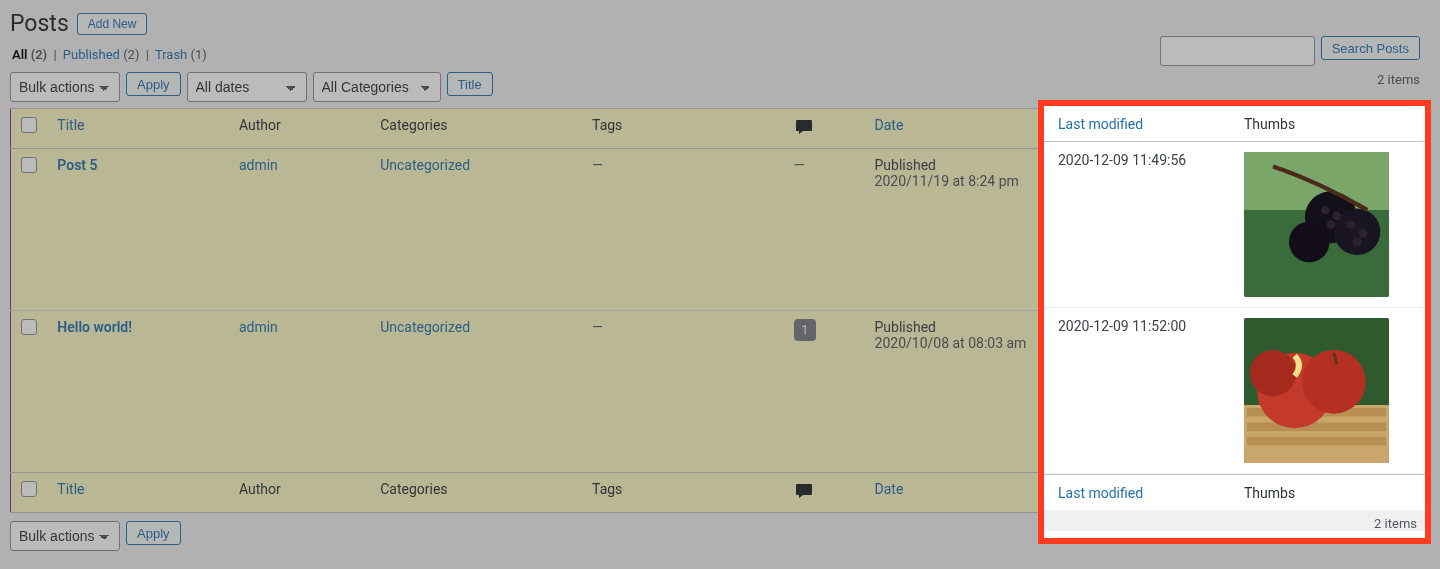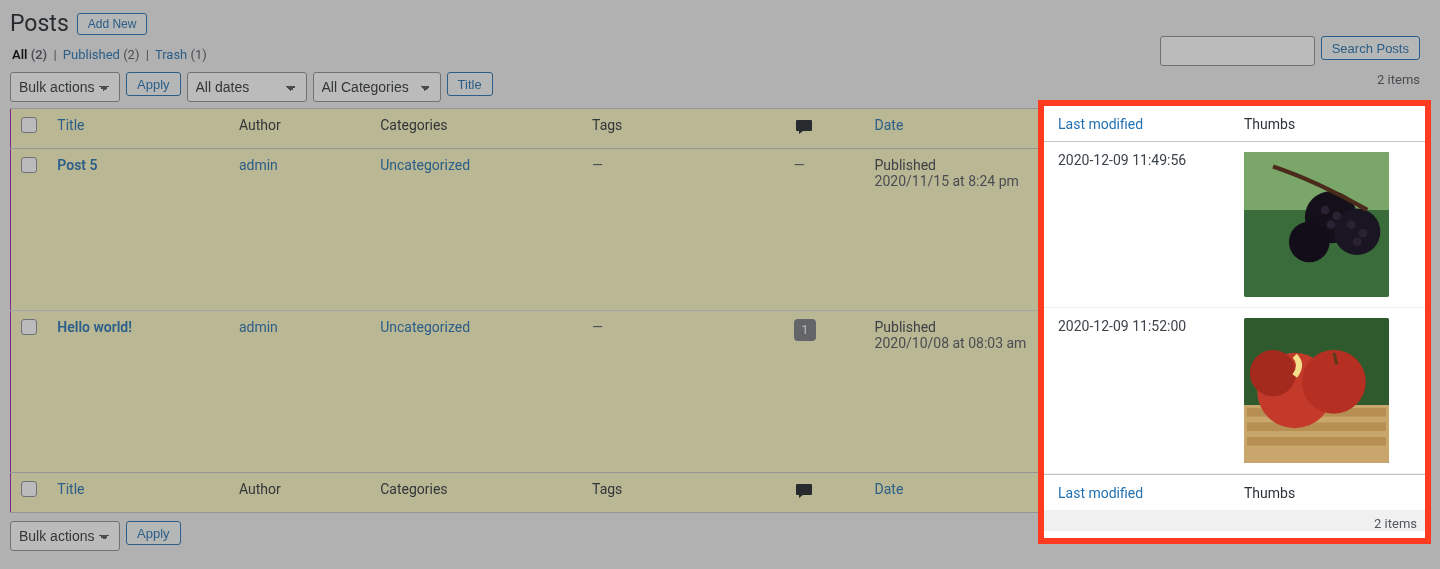--- a/index.html
+++ b/index.html
@@ -151,21 +151,21 @@
         <td>
             <div class="check"></div>
           </td>
         <td><a href="#" class="row-title">Post 5</a></td>
         <td><a href="#">admin</a></td>
         <td><a href="#">Uncategorized</a></td>
         <td><span class="dash">—</span></td>
         <td><span class="dash">—</span></td>
         <td>
           <div class="status-line">Published</div>
-          <div class="date-line">2020/11/15 at 8:24 pm</div>
+          <div class="date-line">2020/11/19 at 8:24 pm</div>
         </td>
         <td><span>2020-12-09 11:49:56</span></td>
         <td>
           <div class="thumb">
             <svg viewBox="0 0 100 100" preserveAspectRatio="xMidYMid slice">
               <rect width="100" height="100" fill="#3a6b3a"></rect>
               <rect width="100" height="40" fill="#7aa66a"></rect>
               <circle cx="60" cy="45" r="18" fill="#141019"></circle>
                 <circle cx="78" cy="55" r="16" fill="#1a1522"></circle>
                 <circle cx="45" cy="62" r="14" fill="#120d18"></circle>

